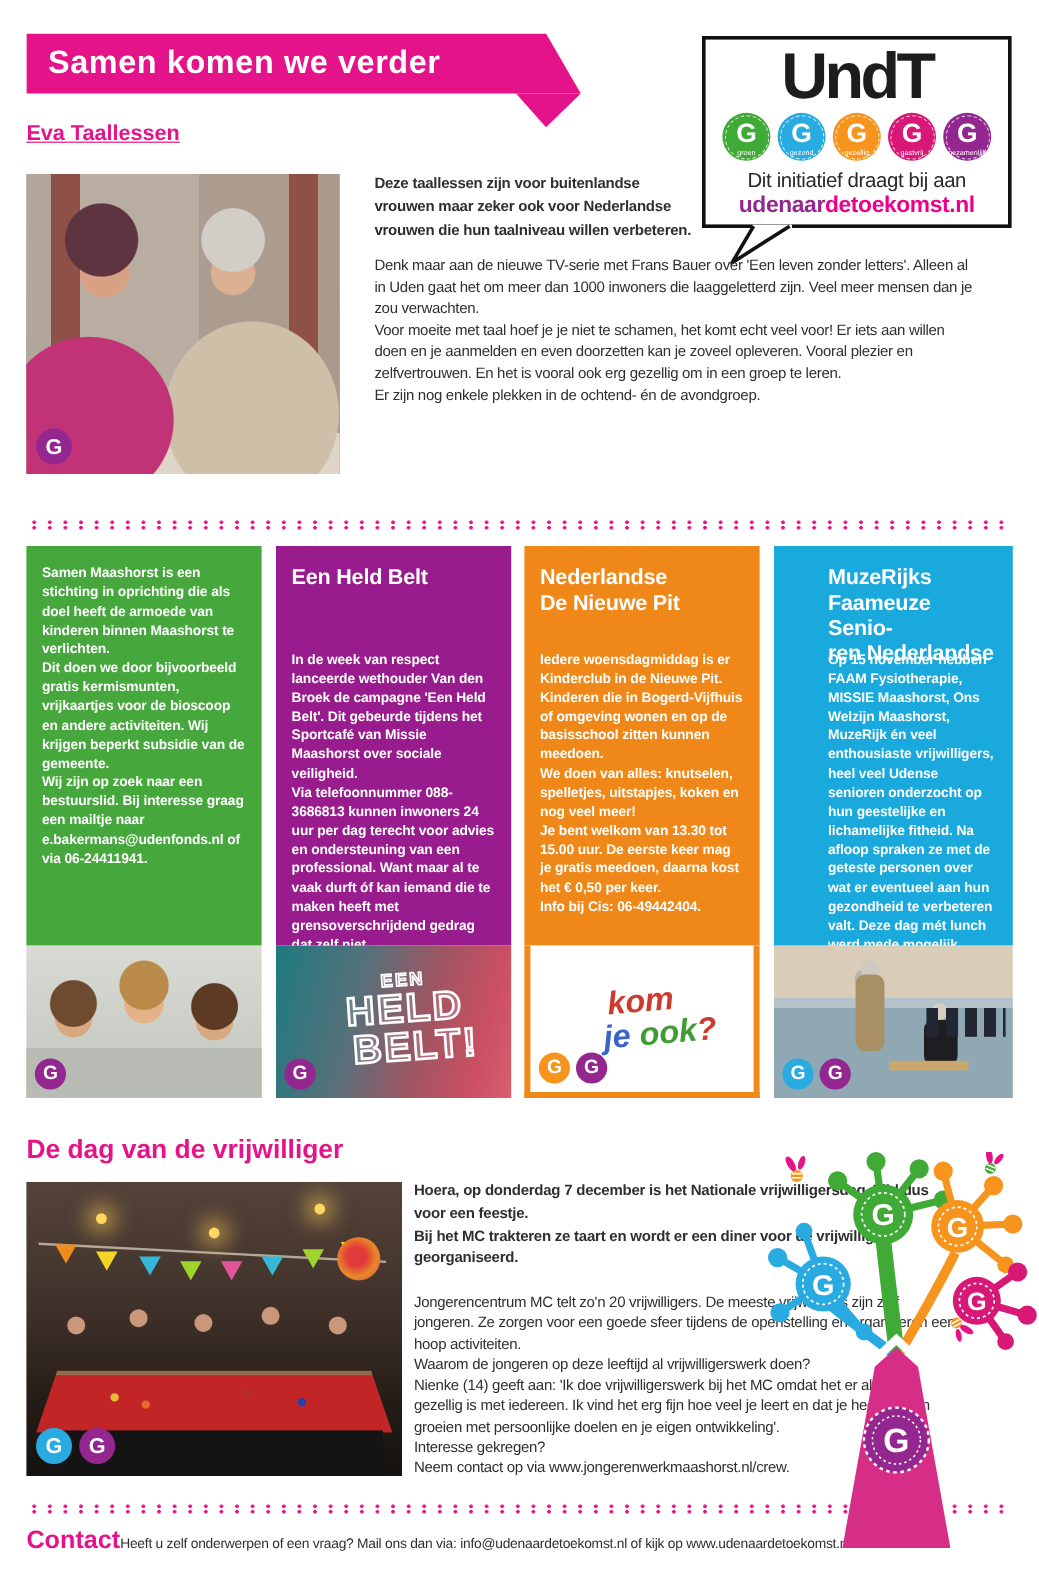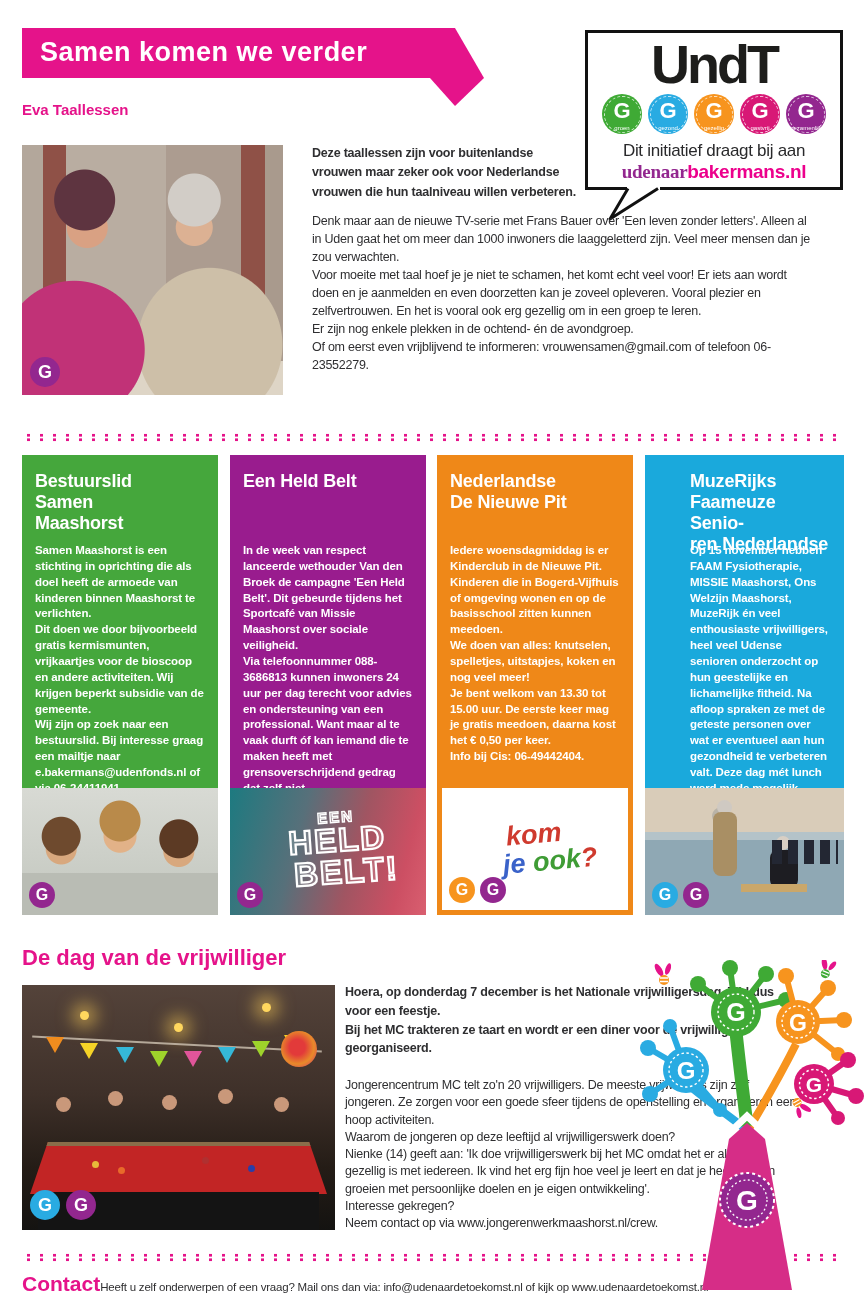--- a/index.html
+++ b/index.html
@@ -27,26 +27,26 @@
   .badge::after{content:""; position:absolute; inset:1.5px; border:1.5px dashed rgba(255,255,255,.75); border-radius:50%;}
   .badge .bg{font-size:22px; font-weight:bold; line-height:34px; display:block;}
   .badge .bl{position:absolute; bottom:3px; left:0; width:100%; font-size:6px; letter-spacing:0;}
   .badge:nth-child(1){background:var(--c-groen);}
   .badge:nth-child(2){background:var(--c-gezond);}
   .badge:nth-child(3){background:var(--c-gezellig);}
   .badge:nth-child(4){background:var(--c-gastvrij);}
   .badge:nth-child(5){background:var(--c-gezamenlijk);}
   .logo-tagline{margin-top:7px; font-size:17px; letter-spacing:-.3px; color:#29292b;}
   .logo-site{font-size:19px; font-weight:bold; letter-spacing:-.3px;}
-  .site-l{color:var(--c-gezamenlijk);font-family:Liberation Serif, serif;} .site-r{color:var(--site-pink);}
+  .site-l{color:var(--c-gezamenlijk);} .site-r{color:var(--site-pink);}
   .logo-tail{left:600px; top:187px; width:64px; height:36px;}
 
   
   .h-pink{color:var(--pink); font-weight:bold;}
-  .eva-h{left:22px; top:101px; font-size:15px;}
+  .eva-h{left:22px; top:101px; font-size:18px;text-decoration:underline;}
   .vol-h{left:22px; top:945px; font-size:22px;}
   .intro{left:312px; top:144px; width:272px; font-weight:bold; font-size:12.5px;
          line-height:1.55; letter-spacing:-.2px; color:#2f2f31;}
   .paras{left:312px; top:212px; width:498px; font-size:12.5px; line-height:1.44;
          letter-spacing:-.25px; color:#2f2f31;}
   .vol-intro{left:345px; top:983px; width:432px; font-weight:bold; font-size:12.5px;
              line-height:1.5; letter-spacing:-.2px; color:#2f2f31;}
   .vol-paras{left:345px; top:1077px; width:452px; font-size:12.5px; line-height:1.38;
              letter-spacing:-.25px; color:#2f2f31;}
 
@@ -167,52 +167,46 @@
       <span class="bg">G</span>
       <span class="bl">gastvrij</span>
     </span>
     <span class="badge">
       <span class="bg">G</span>
       <span class="bl">gezamenlijk</span>
     </span>
   </div>
   <div class="logo-tagline">Dit initiatief draagt bij aan</div>
   <div class="logo-site">
-    <span class="site-l">udenaar</span><span class="site-r">bakermans.nl</span>
+    <span class="site-l">udenaar</span><span class="site-r">detoekomst.nl</span>
   </div>
 </div>
 <svg class="abs logo-tail" viewBox="0 0 64 36">
   <rect x="27" y="0" width="33" height="4" fill="#fff"></rect>
   <path d="M58,1.5 L10,32 L28,1.5" fill="#fff"></path>
   <path d="M58,1.5 L10,32 L28,1.5" fill="none" stroke="#111" stroke-width="3" stroke-linejoin="round"></path>
 </svg>
 
 <div class="abs h-pink eva-h">Eva Taallessen</div>
 
 <div class="abs photo photo1">
   <span class="gbadge gb30 g-purple" style="left:8px; bottom:8px;">G</span>
 </div>
 
 <div class="abs intro">Deze taallessen zijn voor buitenlandse vrouwen maar zeker ook voor Nederlandse vrouwen die hun taalniveau willen verbeteren.</div>
 <div class="abs paras">
   <div>Denk maar aan de nieuwe TV-serie met Frans Bauer over 'Een leven zonder letters'. Alleen al in Uden gaat het om meer dan 1000 inwoners die laaggeletterd zijn. Veel meer mensen dan je zou verwachten.</div>
-  <div>Voor moeite met taal hoef je je niet te schamen, het komt echt veel voor! Er iets aan wordt doen en je aanmelden en even doorzetten kan je zoveel opleveren. Vooral plezier en zelfvertrouwen. En het is vooral ook erg gezellig om in een groep te leren.</div>
+  <div>Voor moeite met taal hoef je je niet te schamen, het komt echt veel voor! Er iets aan willen doen en je aanmelden en even doorzetten kan je zoveel opleveren. Vooral plezier en zelfvertrouwen. En het is vooral ook erg gezellig om in een groep te leren.</div>
   <div>Er zijn nog enkele plekken in de ochtend- én de avondgroep.</div>
-  <div>Of om eerst even vrijblijvend te informeren:  vrouwensamen@gmail.com of telefoon 06-23552279.</div>
 </div>
 
 <div class="abs dots dots1"></div>
 
 <div class="card c-green" style="left:22px;">
   <div class="card-body">
-    <div class="card-title">
-      <div>Bestuurslid</div>
-      <div>Samen</div>
-      <div>Maashorst</div>
-    </div>
     <div class="card-text">
       <div>Samen Maashorst is een stichting in oprichting die als doel heeft de armoede van kinderen binnen Maashorst te verlichten.</div>
       <div>Dit doen we door bijvoorbeeld gratis kermismunten, vrijkaartjes voor de bioscoop en andere activiteiten. Wij krijgen beperkt subsidie van de gemeente.</div>
       <div>Wij zijn op zoek naar een bestuurslid. Bij interesse graag een mailtje naar e.bakermans@udenfonds.nl of via 06-24411941.</div>
     </div>
   </div>
   <div class="card-media media-green">
     <span class="gbadge gb26 g-purple" style="left:7px; bottom:7px;">G</span>
   </div>
 </div>

